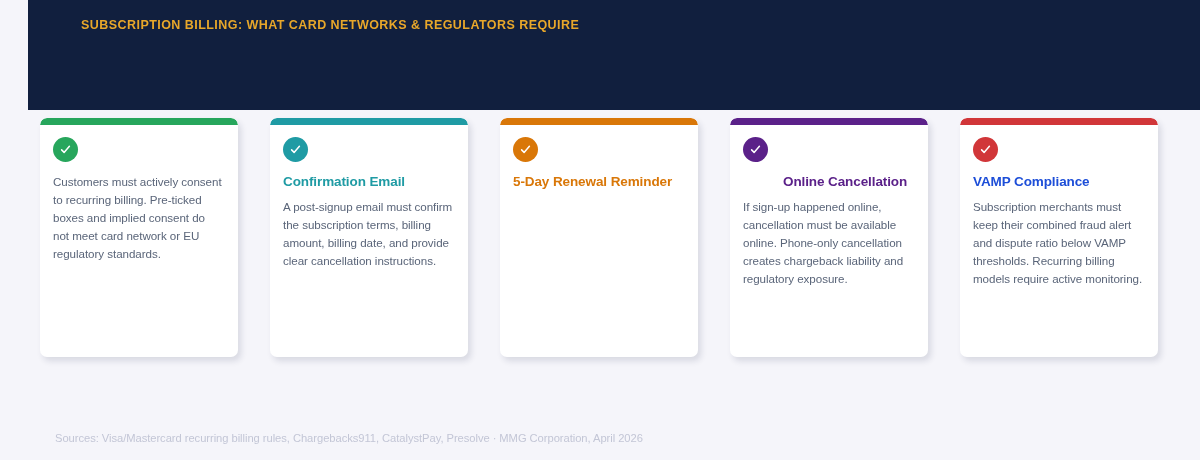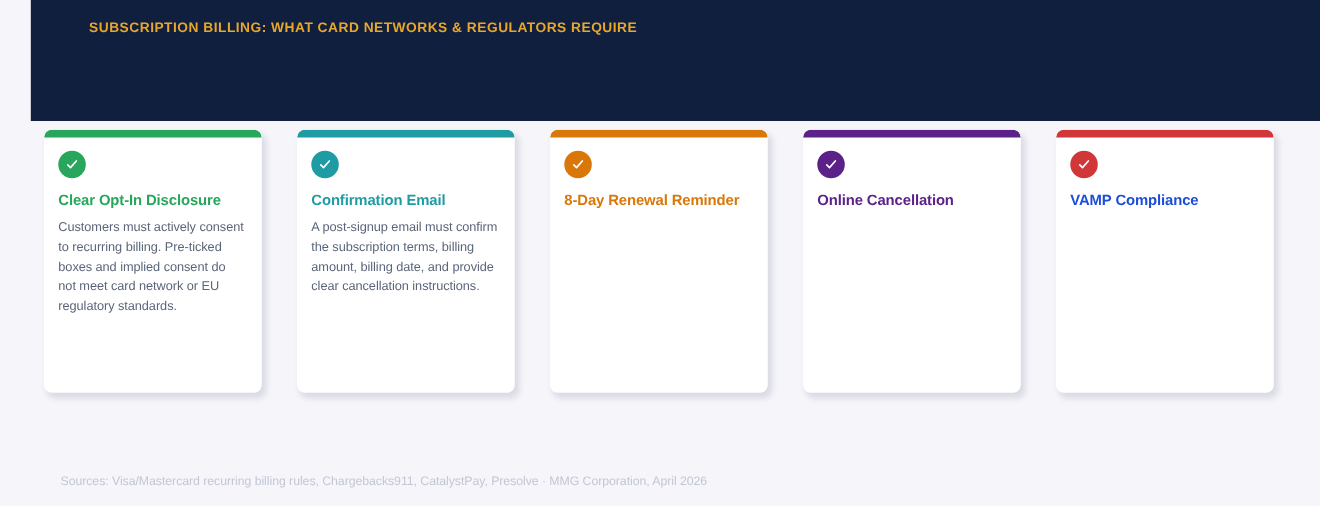--- a/index.html
+++ b/index.html
@@ -143,21 +143,20 @@
   <div class="cards">
 
     <div class="card">
       <div class="accent-bar" style="background: rgb(39, 166, 92);"></div>
       <div class="card-inner">
         <div class="badge" style="background: rgb(39, 166, 92);">
           <svg width="13" height="13" viewBox="0 0 13 13" aria-hidden="true">
             <path d="M2.6 6.9 L5.1 9.4 L10.4 3.3" fill="none" stroke="#ffffff" stroke-width="1.5" stroke-linecap="round" stroke-linejoin="round"></path>
           </svg>
         </div>
-        <p class="card-title" style="color: rgb(39, 166, 92);">Clear Opt-In Disclosure</p>
         <p class="card-body">Customers must actively consent to recurring billing. Pre-ticked boxes and implied consent do not meet card network or EU regulatory standards.</p>
       </div>
     </div>
 
     <div class="card">
       <div class="accent-bar" style="background: rgb(31, 155, 164);"></div>
       <div class="card-inner">
         <div class="badge" style="background: rgb(31, 155, 164);">
           <svg width="13" height="13" viewBox="0 0 13 13" aria-hidden="true">
             <path d="M2.6 6.9 L5.1 9.4 L10.4 3.3" fill="none" stroke="#ffffff" stroke-width="1.5" stroke-linecap="round" stroke-linejoin="round"></path>
@@ -169,45 +168,47 @@
     </div>
 
     <div class="card">
       <div class="accent-bar" style="background: rgb(217, 119, 8);"></div>
       <div class="card-inner">
         <div class="badge" style="background: rgb(217, 119, 8);">
           <svg width="13" height="13" viewBox="0 0 13 13" aria-hidden="true">
             <path d="M2.6 6.9 L5.1 9.4 L10.4 3.3" fill="none" stroke="#ffffff" stroke-width="1.5" stroke-linecap="round" stroke-linejoin="round"></path>
           </svg>
         </div>
-        <p class="card-title" style="color: rgb(217, 119, 8);">8-Day Renewal Reminder</p>
+        <p class="card-title" style="color: rgb(217, 119, 8);">5-Day Renewal Reminder</p>
       </div>
     </div>
 
     <div class="card">
       <div class="accent-bar" style="background: rgb(91, 33, 137);"></div>
       <div class="card-inner">
         <div class="badge" style="background: rgb(91, 33, 137);">
           <svg width="13" height="13" viewBox="0 0 13 13" aria-hidden="true">
             <path d="M2.6 6.9 L5.1 9.4 L10.4 3.3" fill="none" stroke="#ffffff" stroke-width="1.5" stroke-linecap="round" stroke-linejoin="round"></path>
           </svg>
         </div>
-        <p class="card-title" style="color: rgb(91, 33, 137);">Online Cancellation</p>
+        <p class="card-title" style="color: rgb(91, 33, 137); margin-left: 40px;">Online Cancellation</p>
+        <p class="card-body">If sign-up happened online, cancellation must be available online. Phone-only cancellation creates chargeback liability and regulatory exposure.</p>
       </div>
     </div>
 
     <div class="card">
       <div class="accent-bar" style="background: rgb(209, 54, 57);"></div>
       <div class="card-inner">
         <div class="badge" style="background: rgb(209, 54, 57);">
           <svg width="13" height="13" viewBox="0 0 13 13" aria-hidden="true">
             <path d="M2.6 6.9 L5.1 9.4 L10.4 3.3" fill="none" stroke="#ffffff" stroke-width="1.5" stroke-linecap="round" stroke-linejoin="round"></path>
           </svg>
         </div>
         <p class="card-title" style="color: #1d4ed8;">VAMP Compliance</p>
+        <p class="card-body">Subscription merchants must keep their combined fraud alert and dispute ratio below VAMP thresholds. Recurring billing models require active monitoring.</p>
       </div>
     </div>
 
   </div>
 
   <div class="footer" style="color: rgb(195, 198, 214);">
     <span>Sources: Visa/Mastercard recurring billing rules, Chargebacks911, CatalystPay, Presolve</span><span class="sep">·</span><span>MMG Corporation, April 2026</span>
   </div>
 
 </div>

